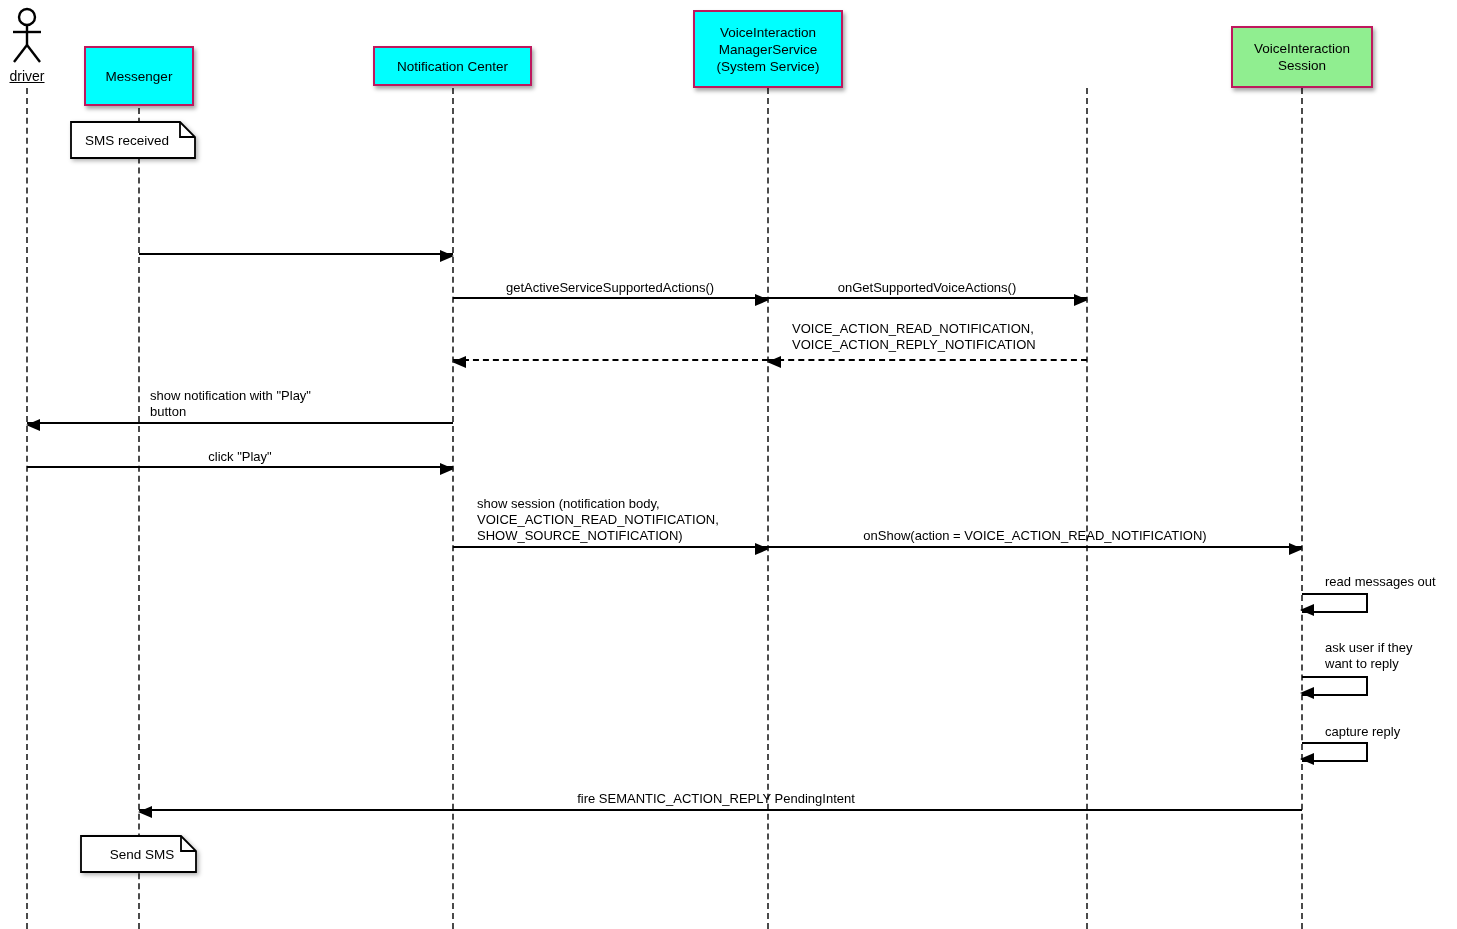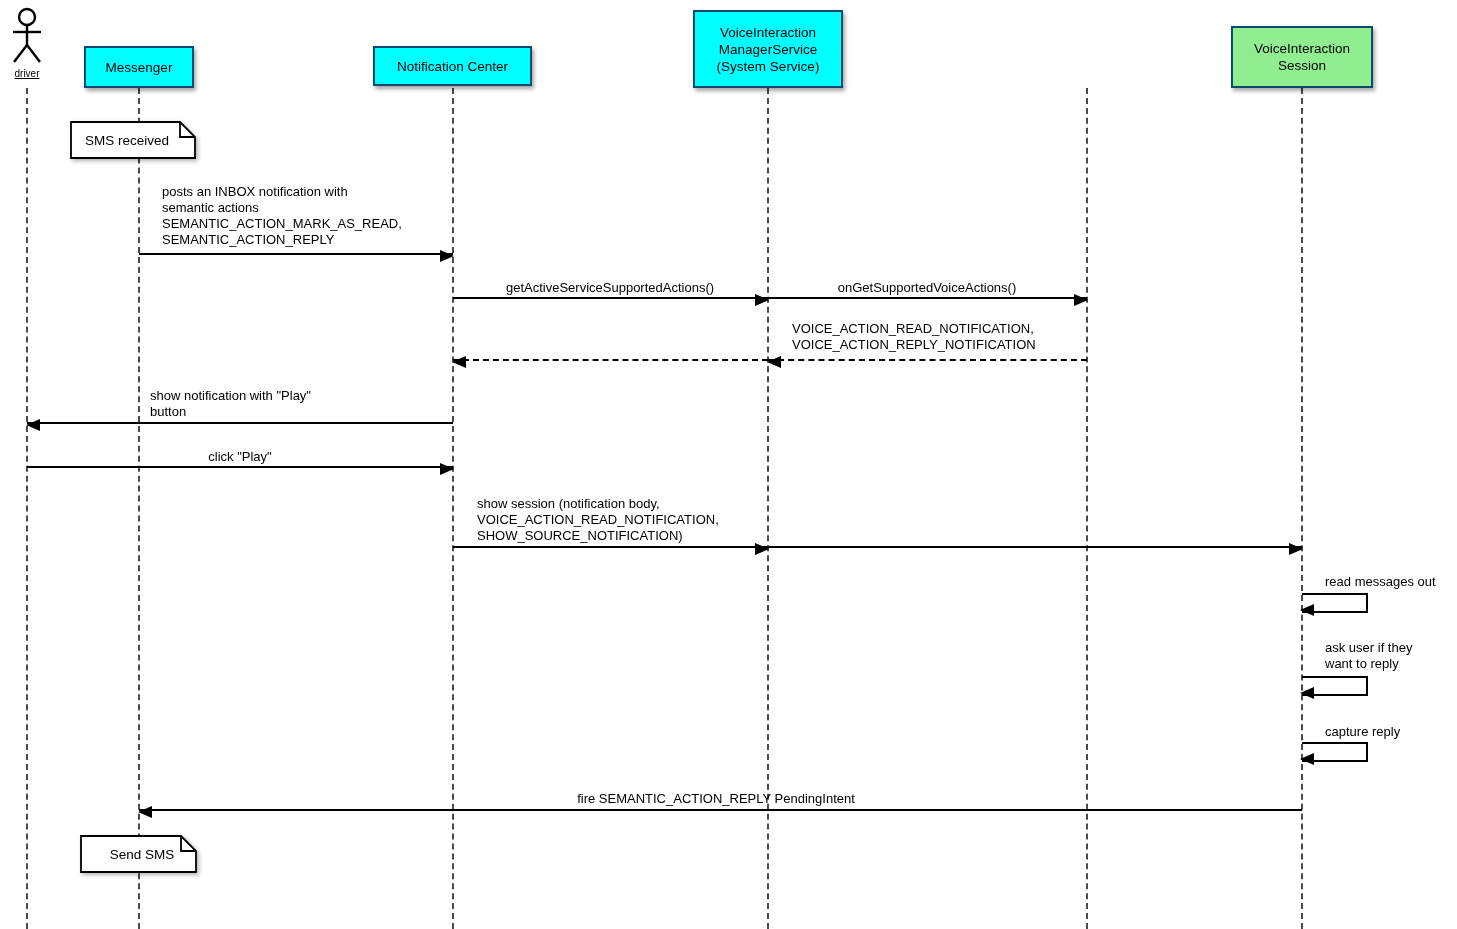--- a/index.html
+++ b/index.html
@@ -5,30 +5,30 @@
   html,body { margin:0; padding:0; background:#ffffff; }
   .canvas {
     position:relative; width:1457px; height:929px; background:#ffffff;
     font-family:"Liberation Sans", sans-serif; color:#000; overflow:hidden;
   }
   .lifeline {
     position:absolute; top:88px; height:841px; width:0;
     border-left:2px dashed #4a4a4a;
   }
   .participant {
-    position:absolute; border:2px solid #0c4a6e; box-sizing:border-box;
+    position:absolute; border:2px solid #be185d; box-sizing:border-box;
     display:flex; align-items:center; justify-content:center; text-align:center;
     font-size:13.5px; line-height:17px; white-space:pre-line;
     box-shadow:2px 3px 4px rgba(0,0,0,0.35);
   }
   .cyan  { background:#00FFFF; }
   .green { background:#90EE90; }
   .actor-figure { position:absolute; }
   .actor-label {
-    position:absolute; font-size:10px; text-align:center;
+    position:absolute; font-size:14px; text-align:center;
     transform:translateX(-50%); white-space:nowrap;text-decoration:underline;
   }
   .note { position:absolute; }
   .note svg { position:absolute; left:0; top:0; filter:drop-shadow(2px 2px 2px rgba(0,0,0,0.3)); }
   .note-text {
     position:absolute; inset:0; display:flex; align-items:center; justify-content:center;
     font-size:13.5px; padding-right:12px; box-sizing:border-box;
   }
   .msg-line { position:absolute; height:0; border-top:2px solid #000; }
   .msg-line.dashed { border-top-style:dashed; }
@@ -57,40 +57,36 @@
 
   <svg class="actor-figure" style="left:7px;top:6px" width="40" height="60" viewBox="0 0 40 60">
     <circle cx="20" cy="11" r="8" fill="#ffffff" stroke="#000" stroke-width="2.4"></circle>
     <line x1="20" y1="19" x2="20" y2="39" stroke="#000" stroke-width="2.4"></line>
     <line x1="6" y1="26" x2="34" y2="26" stroke="#000" stroke-width="2.4"></line>
     <line x1="20" y1="39" x2="7" y2="56" stroke="#000" stroke-width="2.4"></line>
     <line x1="20" y1="39" x2="33" y2="56" stroke="#000" stroke-width="2.4"></line>
   </svg>
   <div class="actor-label" style="left:27px;top:68px">driver</div>
 
-  <div class="participant cyan" style="left:84px;top:46px;width:110px;height:42px">Messenger</div>
+  <div class="participant cyan" style="left:84px;top:46px;width:110px;height:60px">Messenger</div>
   <div class="participant cyan" style="left:373px;top:46px;width:159px;height:40px">Notification Center</div>
   <div class="participant cyan" style="left:693px;top:10px;width:150px;height:78px">VoiceInteraction
 ManagerService
 (System Service)</div>
   <div class="participant green" style="left:1231px;top:26px;width:142px;height:62px">VoiceInteraction
 Session</div>
 
   <div class="note" style="left:70px;top:121px;width:126px;height:38px">
     <svg width="126" height="38" viewBox="0 0 126 38">
       <path d="M1,1 L110,1 L125,16 L125,37 L1,37 Z" fill="#ffffff" stroke="#000" stroke-width="1.8"></path>
       <path d="M110,1 L110,16 L125,16" fill="none" stroke="#000" stroke-width="1.8"></path>
     </svg>
     <div class="note-text">SMS received</div>
   </div>
 
-  <div class="msg-label" style="left:162px;top:184px">posts an INBOX notification with
-semantic actions
-SEMANTIC_ACTION_MARK_AS_READ,
-SEMANTIC_ACTION_REPLY</div>
   <div class="msg-line" style="left:139px;top:253px;width:314px">
     <div class="arr right"></div>
   </div>
 
   <div class="msg-label centered" style="left:610px;top:280px">getActiveServiceSupportedActions()</div>
   <div class="msg-line" style="left:453px;top:297px;width:315px">
     <div class="arr right"></div>
   </div>
 
   <div class="msg-label centered" style="left:927px;top:280px">onGetSupportedVoiceActions()</div>
@@ -119,20 +115,21 @@
     <div class="arr right"></div>
   </div>
 
   <div class="msg-label" style="left:477px;top:496px">show session (notification body,
 VOICE_ACTION_READ_NOTIFICATION,
 SHOW_SOURCE_NOTIFICATION)</div>
   <div class="msg-line" style="left:453px;top:546px;width:315px">
     <div class="arr right"></div>
   </div>
 
+  <div class="msg-label centered" style="left:1035px;top:528px">onShow(action = VOICE_ACTION_READ_NOTIFICATION)</div>
   <div class="msg-line" style="left:768px;top:546px;width:534px">
     <div class="arr right"></div>
   </div>
 
   <div class="msg-label" style="left:1325px;top:574px">read messages out</div>
   <div class="self-loop" style="left:1302px;top:593px">
     <div class="arr"></div>
   </div>
 
   <div class="msg-label" style="left:1325px;top:640px">ask user if they

